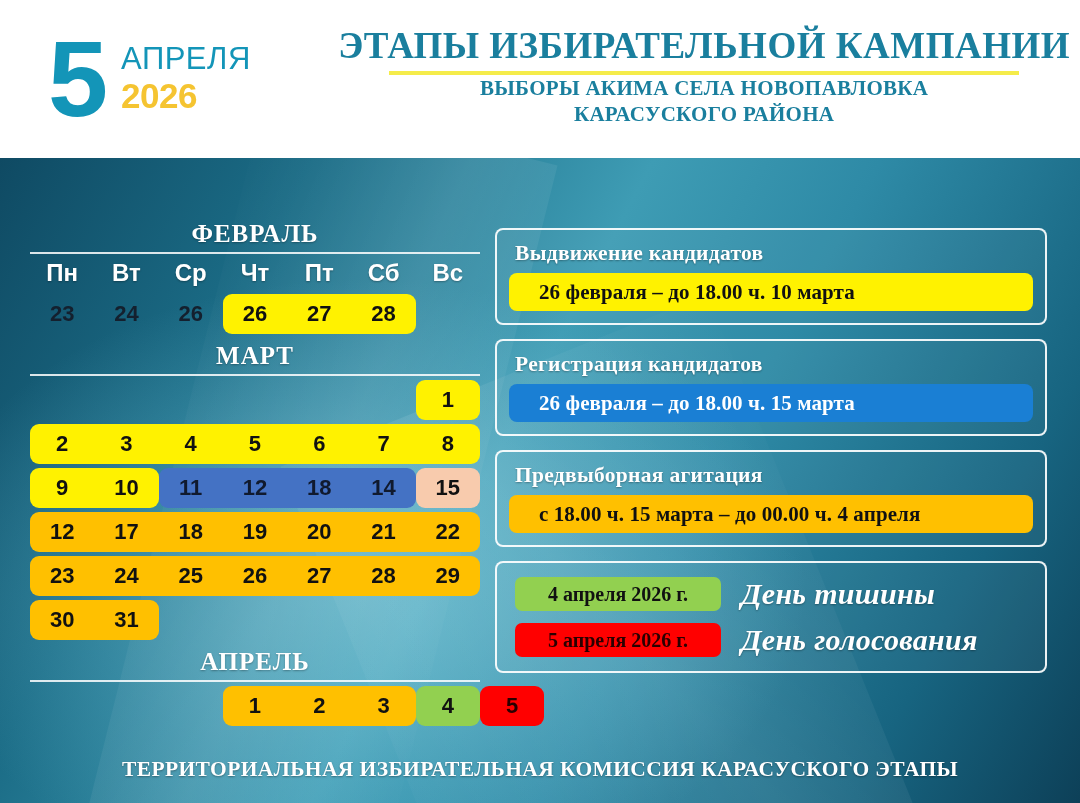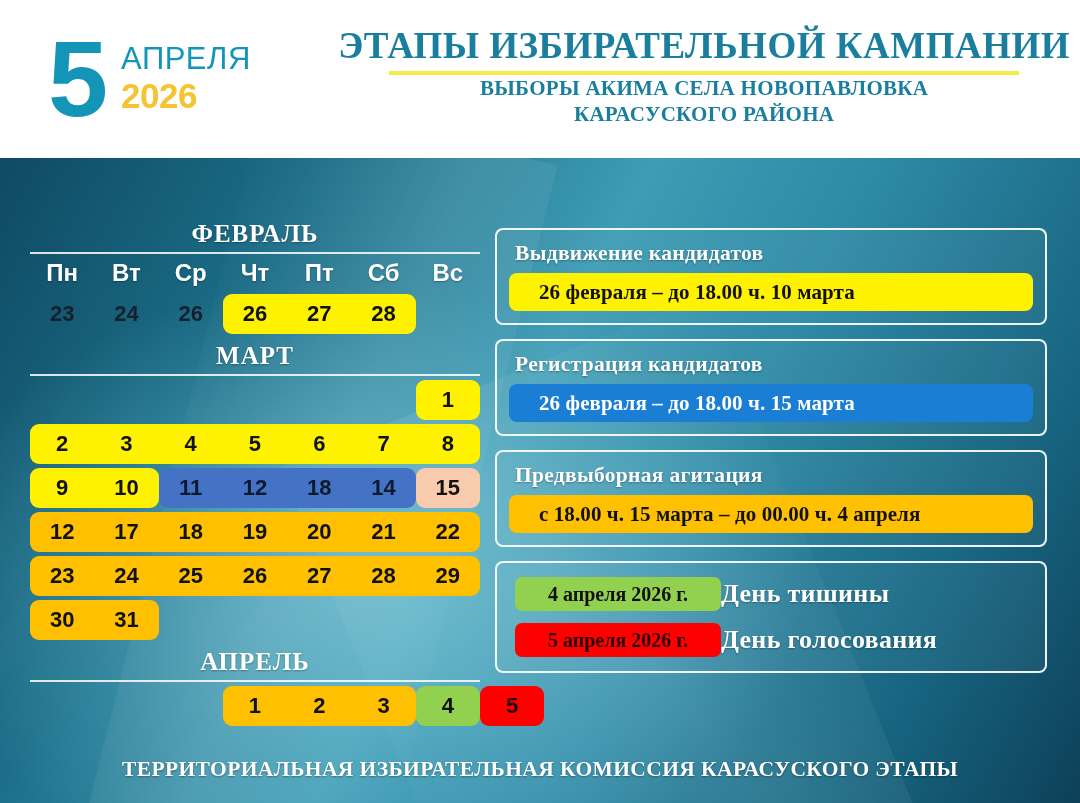--- a/index.html
+++ b/index.html
@@ -196,23 +196,24 @@
     border-radius: 7px;
     display: flex; align-items: center; justify-content: center;
     font-family: "Liberation Serif", serif;
     font-size: 20px; font-weight: 700; color: #111111;
     margin-left: 6px;
   }
   .legend-chip.green { background: #92d050; }
   .legend-chip.red   { background: #ff0000; color: #2a0000; }
   .legend-label {
     font-family: "Liberation Serif", serif;
-    font-size: 26px; font-weight: 700; color: #ffffff;
-    letter-spacing: 0.3px;
+    font-size: 30px; font-weight: 700; color: #ffffff;
+    margin-left: 20px; letter-spacing: 0.3px;
     text-shadow: 0 1px 2px rgba(0,0,0,0.32);
+    font-style: italic;
   }
 </style>
 </head>
 <body>
 
 <div id="poster">
 
   <div class="header">
 
     <div class="date-block">

